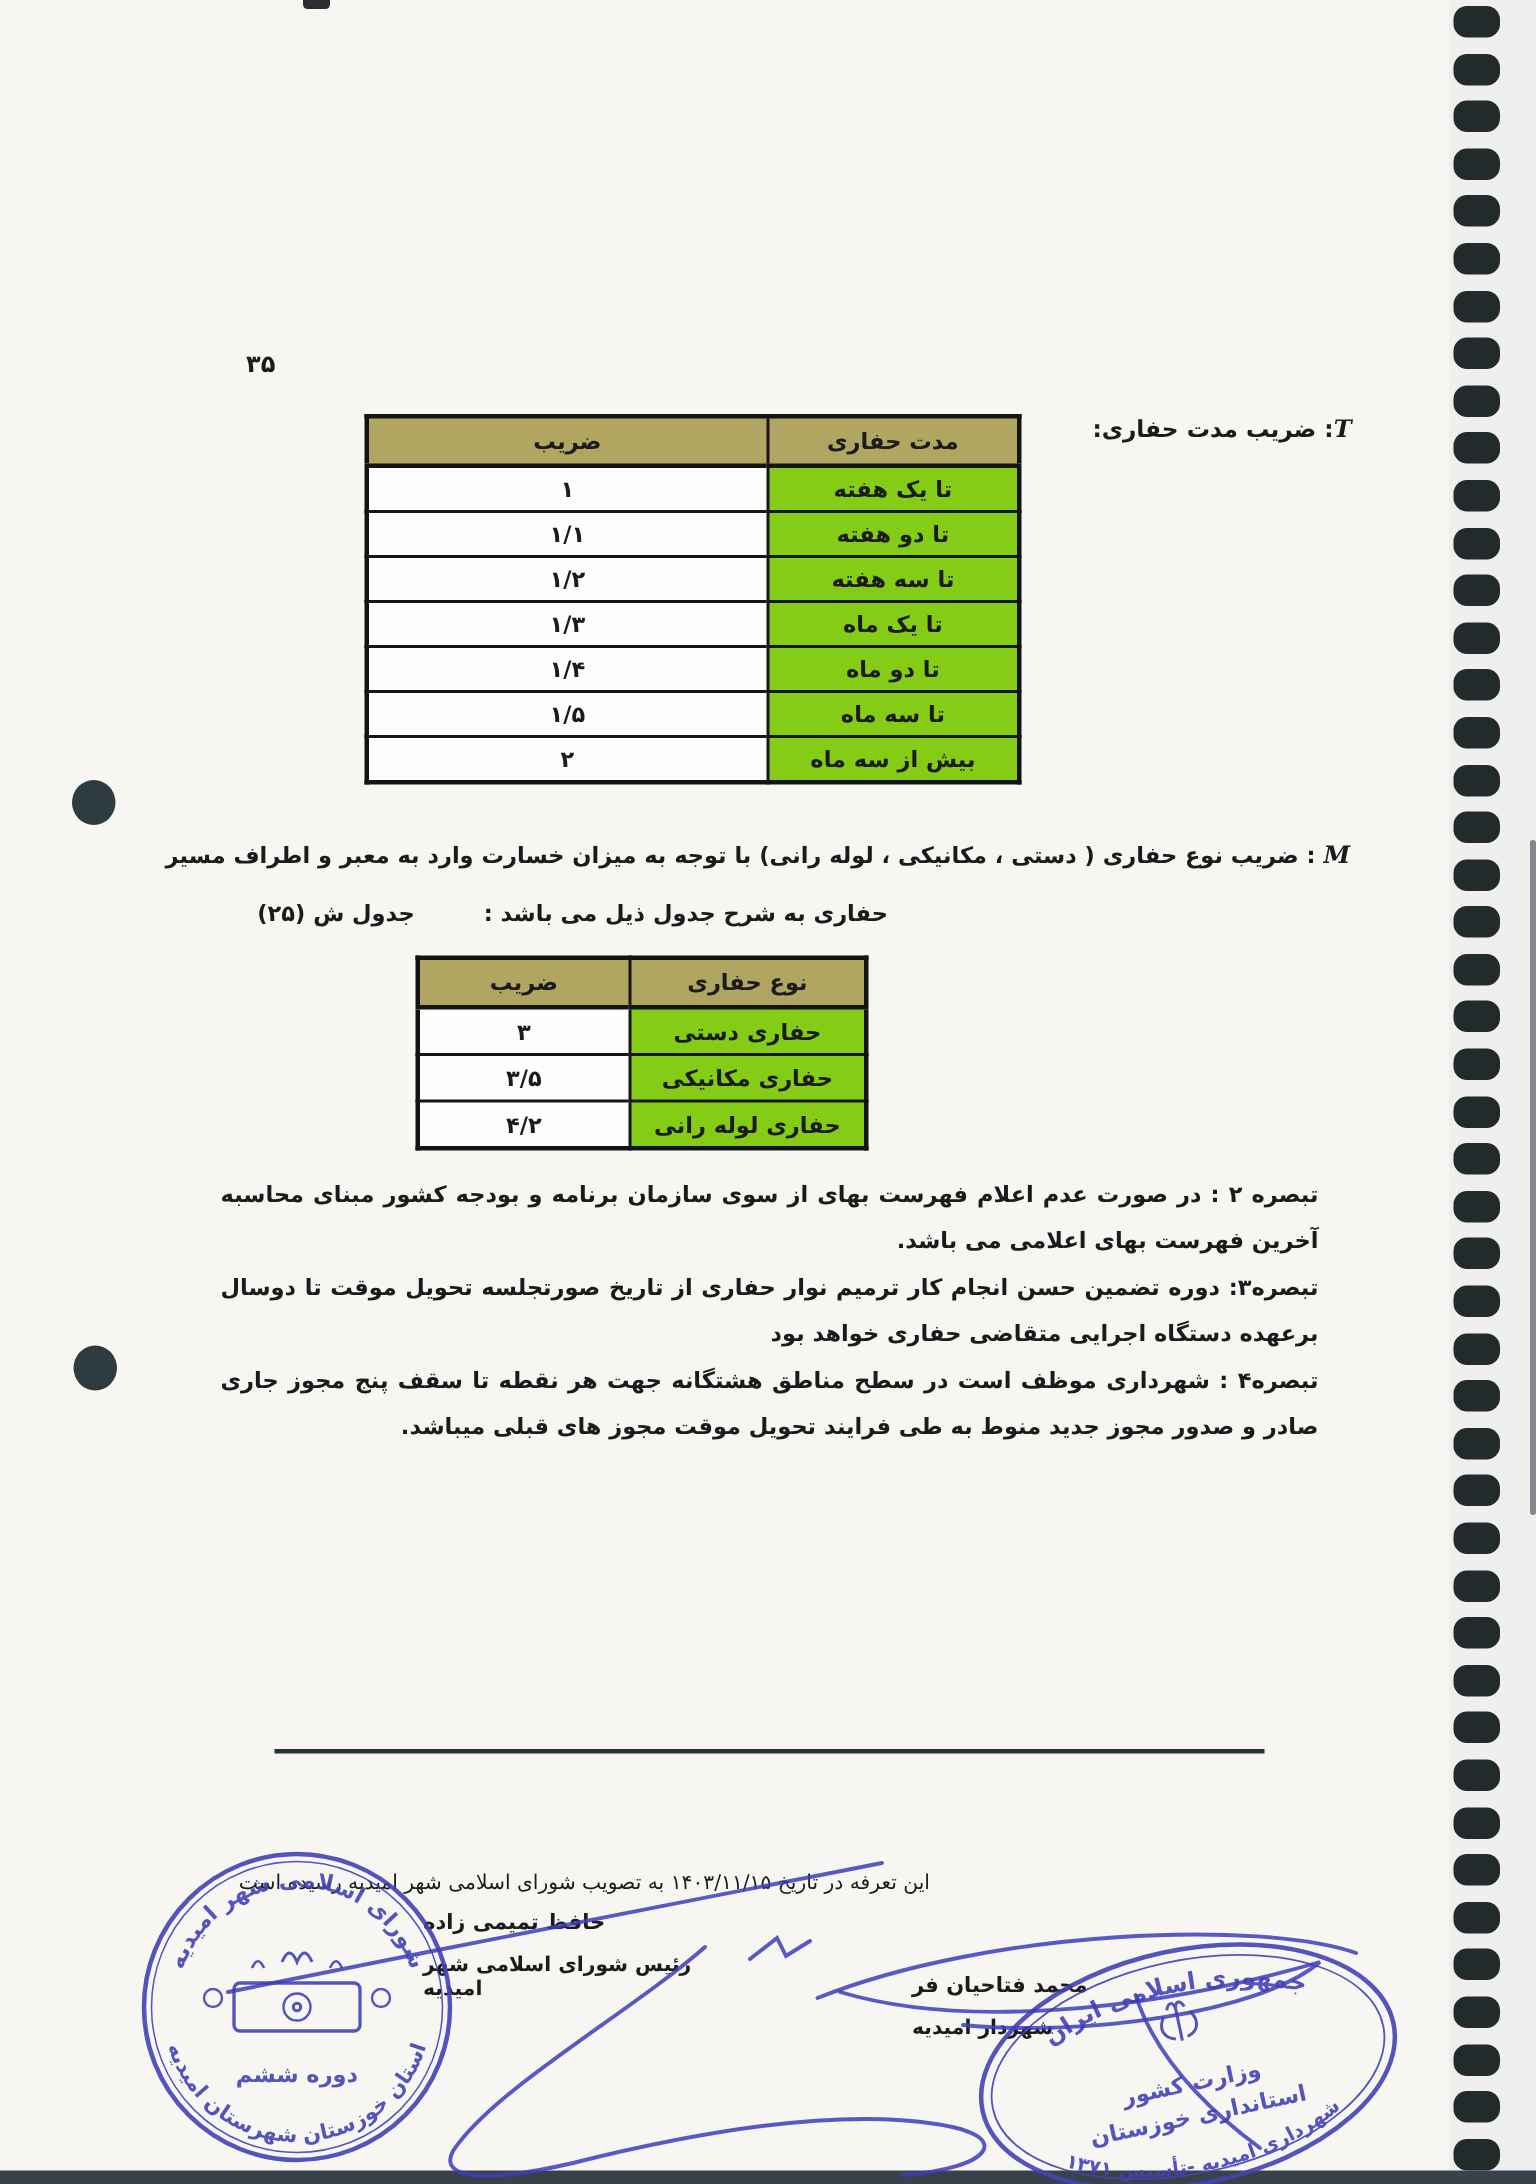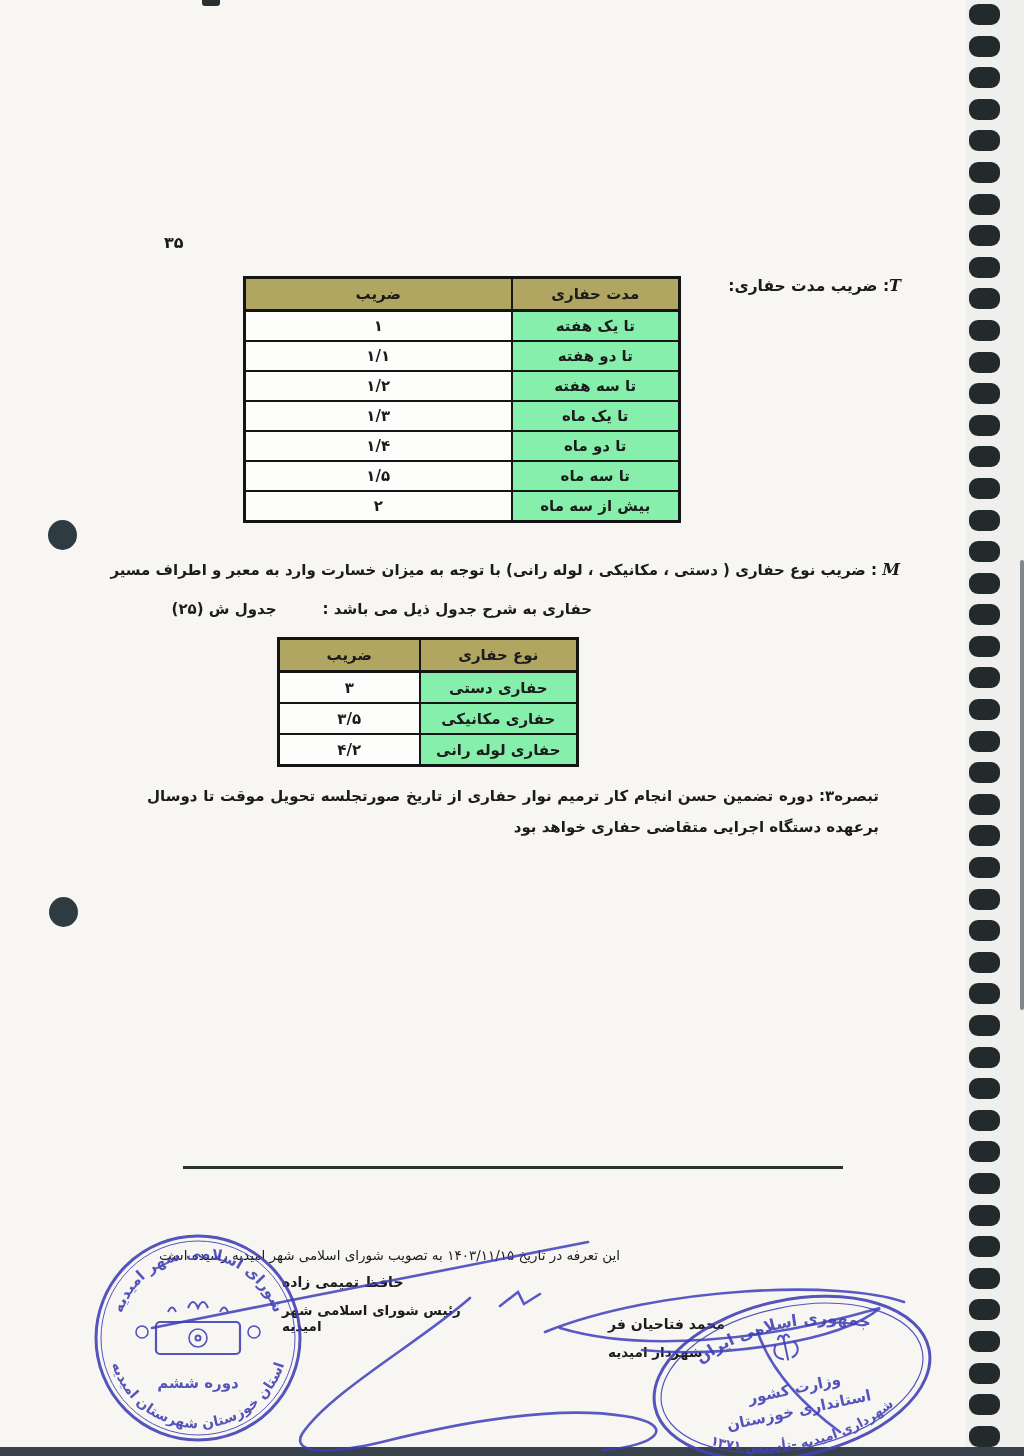--- a/index.html
+++ b/index.html
@@ -31,21 +31,21 @@
   .m-line2{position:absolute;right:432px;top:600px;font-size:15px;font-weight:bold;white-space:nowrap;display:flex;gap:46px;}
   .notes{position:absolute;left:147px;top:781px;width:732px;font-size:15px;font-weight:bold;line-height:31px;text-align:justify;}
   .notes p{margin:0;}
 
   
   table.doc{border-collapse:collapse;position:absolute;direction:rtl;font-weight:bold;
     background:#fdfdfb;border:3px solid #141414;}
   table.doc th, table.doc td{border:2px solid #161616;text-align:center;vertical-align:middle;
     font-size:15px;padding:0 6px;margin-top:12px;}
   table.doc th{background:#b1a562;border-bottom:3px solid #141414;height:30px;}
-  td.shade{background:#86efac;}
+  td.shade{background:#84cc16;}
   #tbl-duration{left:243px;top:276px;width:438px;}
   #tbl-duration td{height:28px;}
   #tbl-type{left:277px;top:637px;width:302px;}
   #tbl-type td{height:29px;}
 
   .divider{position:absolute;left:183px;top:1166px;width:660px;height:3px;background:#273234;}
 
   
   .approval{position:absolute;right:404px;top:1247px;font-size:13.5px;font-weight:normal;white-space:nowrap;text-align:center;}
   .signatory{position:absolute;text-align:left;font-weight:bold;font-size:14px;}
@@ -140,21 +140,23 @@
     <td>۳/۵</td>
   </tr>
   <tr>
     <td class="shade">حفاری لوله رانی</td>
     <td>۴/۲</td>
   </tr>
 </tbody>
   </table>
 
 <div class="notes fa">
+  <p>تبصره ۲ : در صورت عدم اعلام فهرست بهای از سوی سازمان برنامه و بودجه کشور مبنای محاسبه آخرین فهرست بهای اعلامی می باشد.</p>
   <p>تبصره۳: دوره تضمین حسن انجام کار ترمیم نوار حفاری از تاریخ صورتجلسه تحویل موقت تا دوسال برعهده دستگاه اجرایی متقاضی حفاری خواهد بود</p>
+  <p>تبصره۴ : شهرداری موظف است در سطح مناطق هشتگانه جهت هر نقطه تا سقف پنج مجوز جاری صادر و صدور مجوز جدید منوط به طی فرایند تحویل موقت مجوز های قبلی میباشد.</p>
 </div>
 
 <div class="divider"></div>
 
 <div class="approval fa">این تعرفه در تاریخ ۱۴۰۳/۱۱/۱۵ به تصویب شورای اسلامی شهر امیدیه رسیده است</div>
 
 <div class="signatory sig-mayor fa">
   <div>محمد فتاحیان فر</div>
   <div class="title">شهردار امیدیه</div>
 </div>

